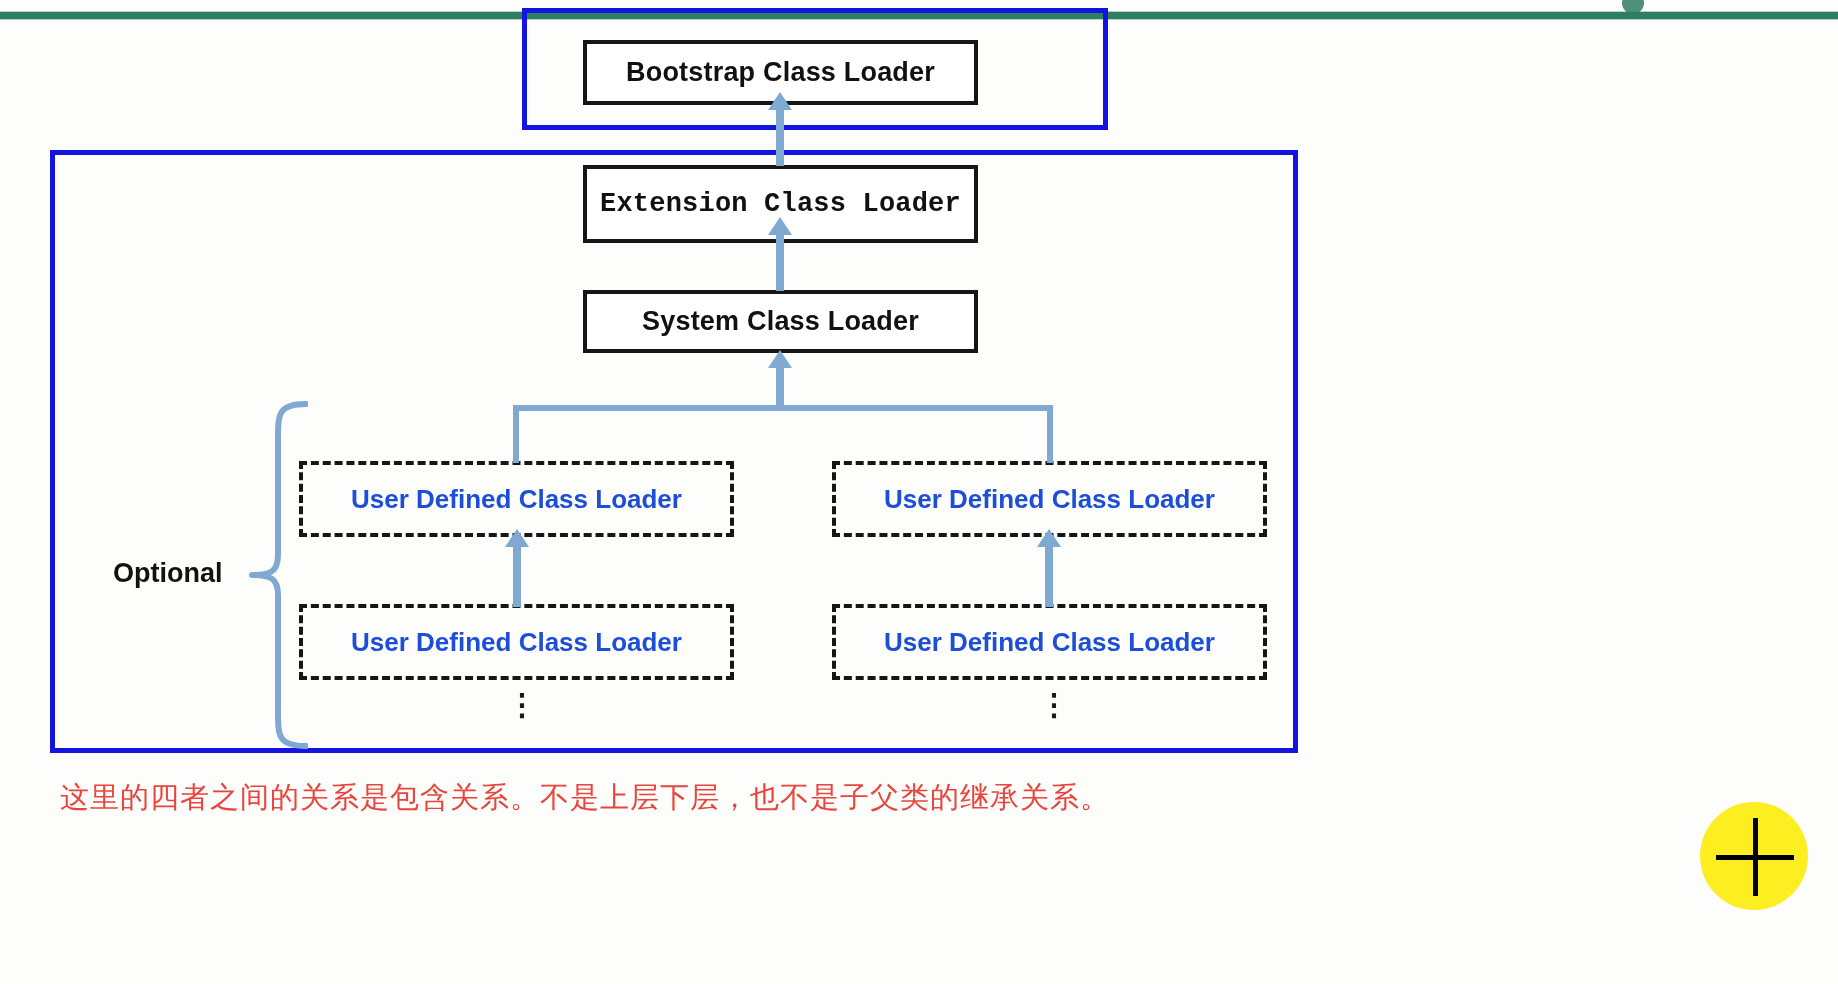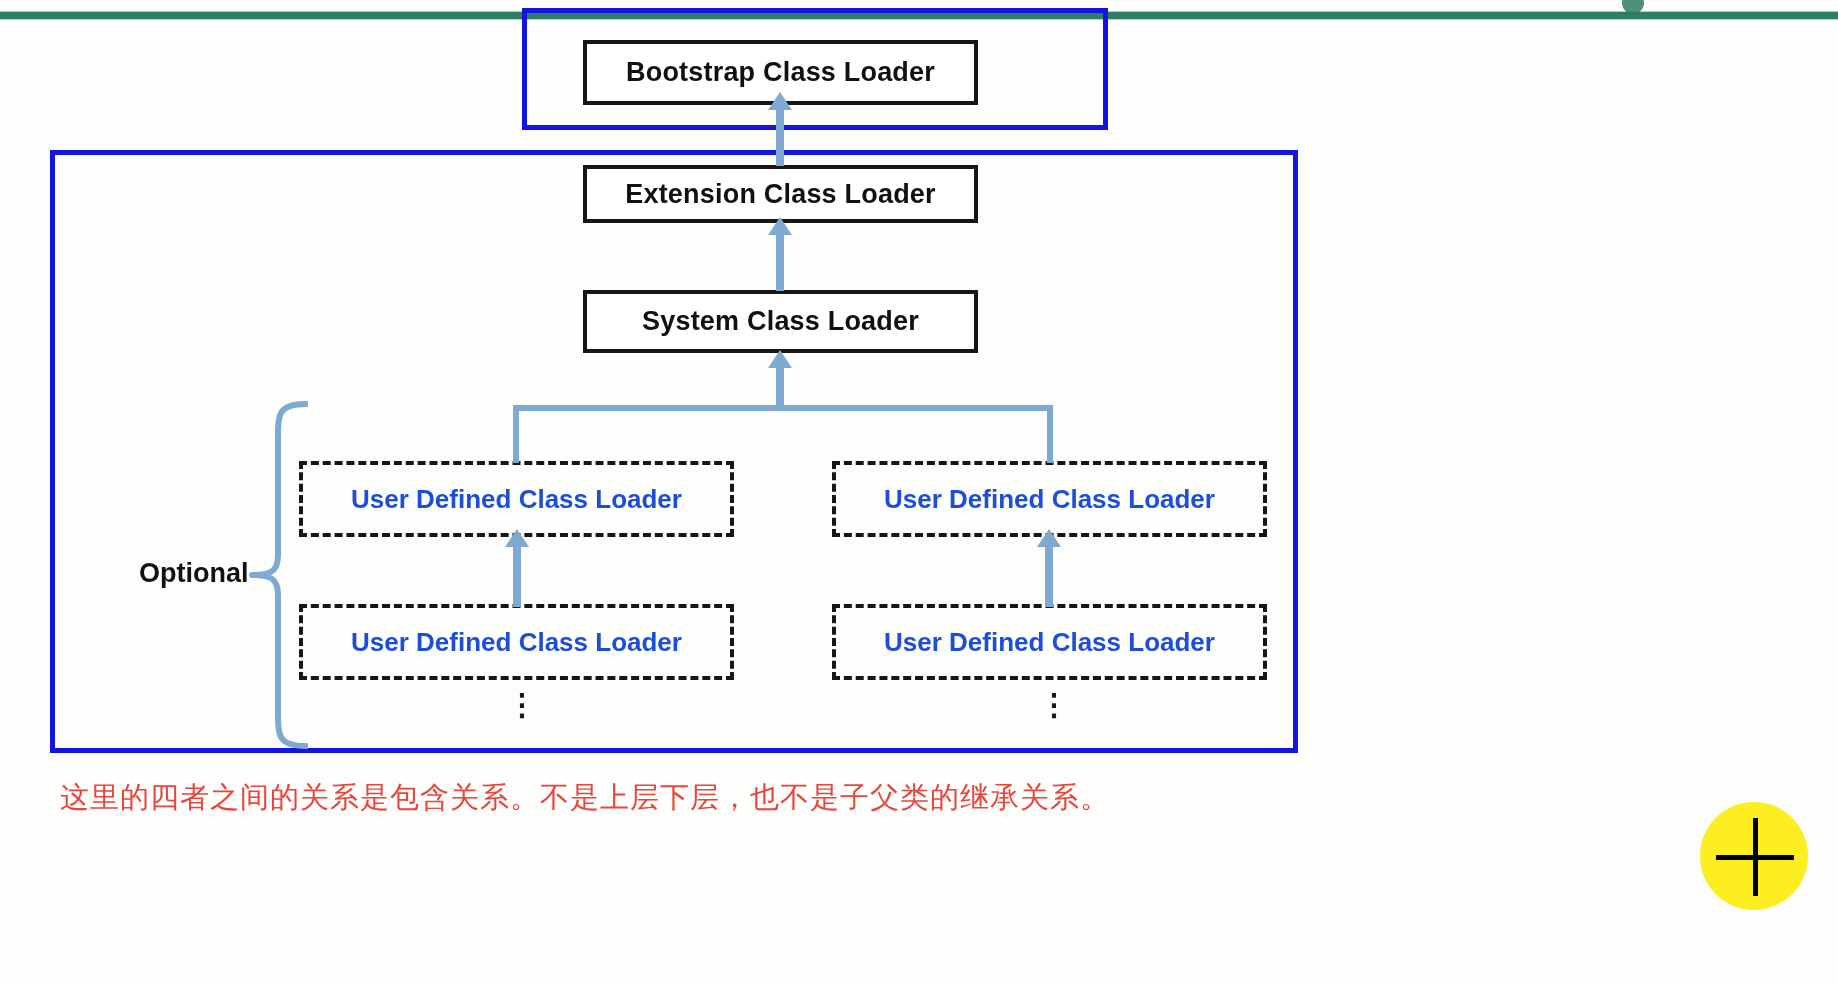--- a/index.html
+++ b/index.html
@@ -79,21 +79,22 @@
   #box-bootstrap {
     left: 583px;
     top: 40px;
     width: 395px;
     height: 65px;
   }
   #box-extension {
     left: 583px;
     top: 165px;
     width: 395px;
-    height: 58px;
+    height: 78px;
+    font-family: Liberation Mono, monospace;
   }
   #box-system {
     left: 583px;
     top: 290px;
     width: 395px;
     height: 63px;
   }
 
   
   .dashed-box {
@@ -157,21 +158,20 @@
     height: 350px;
   }
   #optional-label {
     position: absolute;
     left: 113px;
     top: 558px;
     font-size: 27px;
     font-weight: bold;
     color: #111111;
     font-family: "Liberation Sans", sans-serif;
-    margin-left: 26px;
   }
 
   
   .vdots {
     position: absolute;
     font-size: 30px;
     line-height: 9px;
     color: #1a1a1a;
     font-weight: bold;
     text-align: center;

